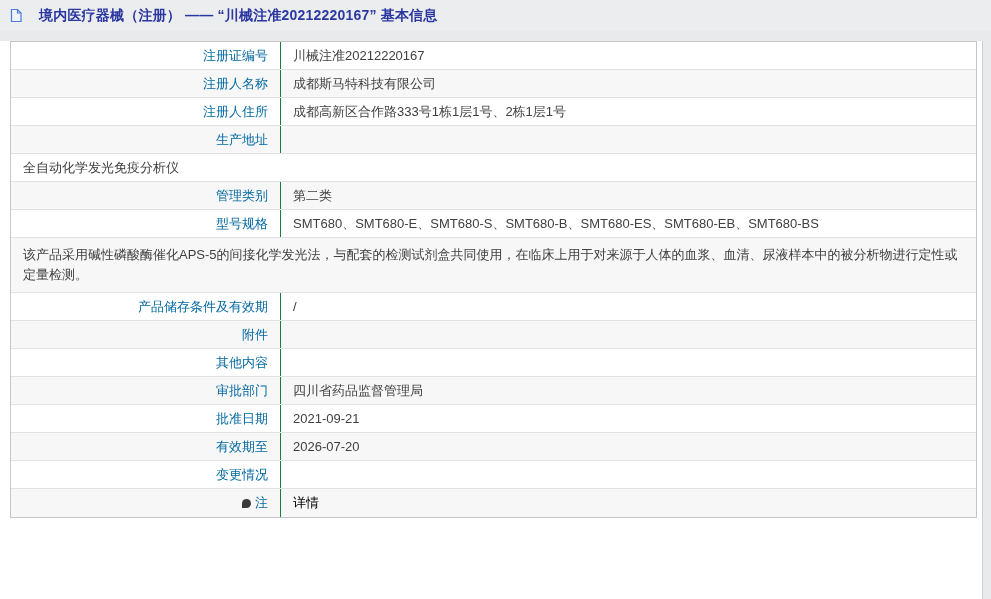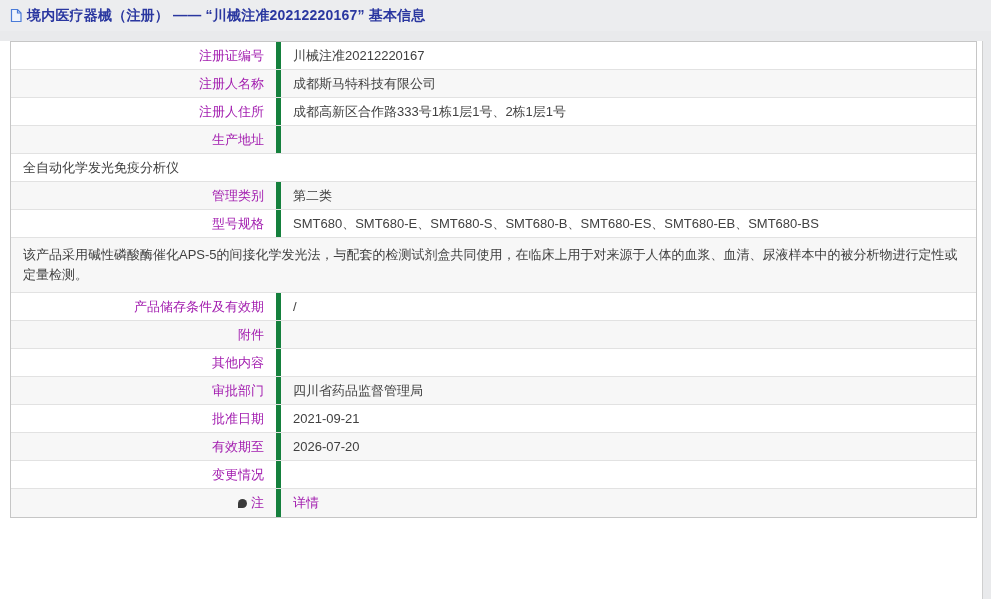--- a/index.html
+++ b/index.html
@@ -17,20 +17,21 @@
     align-items: center;
     padding: 0 10px;
   }
   .doc-icon { display: inline-block; margin-right: 5px; line-height: 0; }
   .page-title {
     font-size: 14px;
     font-weight: bold;
     color: #2a37a0;
     letter-spacing: 0.2px;
     white-space: nowrap;
+    margin-left: 12px;
   }
   .content-panel {
     background: #ffffff;
     width: 983px;
     height: 561px;
     border-right: 1px solid #cfcfcf;
   }
   .info-table {
     margin: 10px 5px 0 10px;
     width: 967px;
@@ -43,42 +44,42 @@
     min-height: 28px;
     border-bottom: 1px solid #e2e2e2;
     font-size: 13px;
     background: #ffffff;
   }
   .t-row:last-child { border-bottom: none; }
   .t-row:nth-child(even) { background: #f7f7f7; }
   .cell-label {
     width: 270px;
     padding: 4px 12px 4px 4px;
-    color: #a21caf;
-    border-right: 5px solid #15803d;
+    color: #0369a1;
+    border-right: 1px solid #15803d;
     display: flex;
     align-items: center;
     justify-content: flex-end;
     text-align: right;
   }
   .cell-value {
     flex: 1;
     padding: 4px 12px;
     color: #404040;
     display: flex;
     align-items: center;
   }
   .t-row.tall .cell-value {
     padding: 7px 12px;
     line-height: 20px;
     align-items: flex-start;
   }
   .t-row.tall { min-height: 49px; }
   .detail-link {
-    color: #a21caf;
+    color: #000000;
     text-decoration: none;
     cursor: pointer;
   }
   .note-icon {
     display: inline-block;
     width: 9px; height: 9px;
     background: #3a3a3a;
     border-radius: 50% 50% 50% 0;
     margin-right: 4px;
     flex: 0 0 auto;

